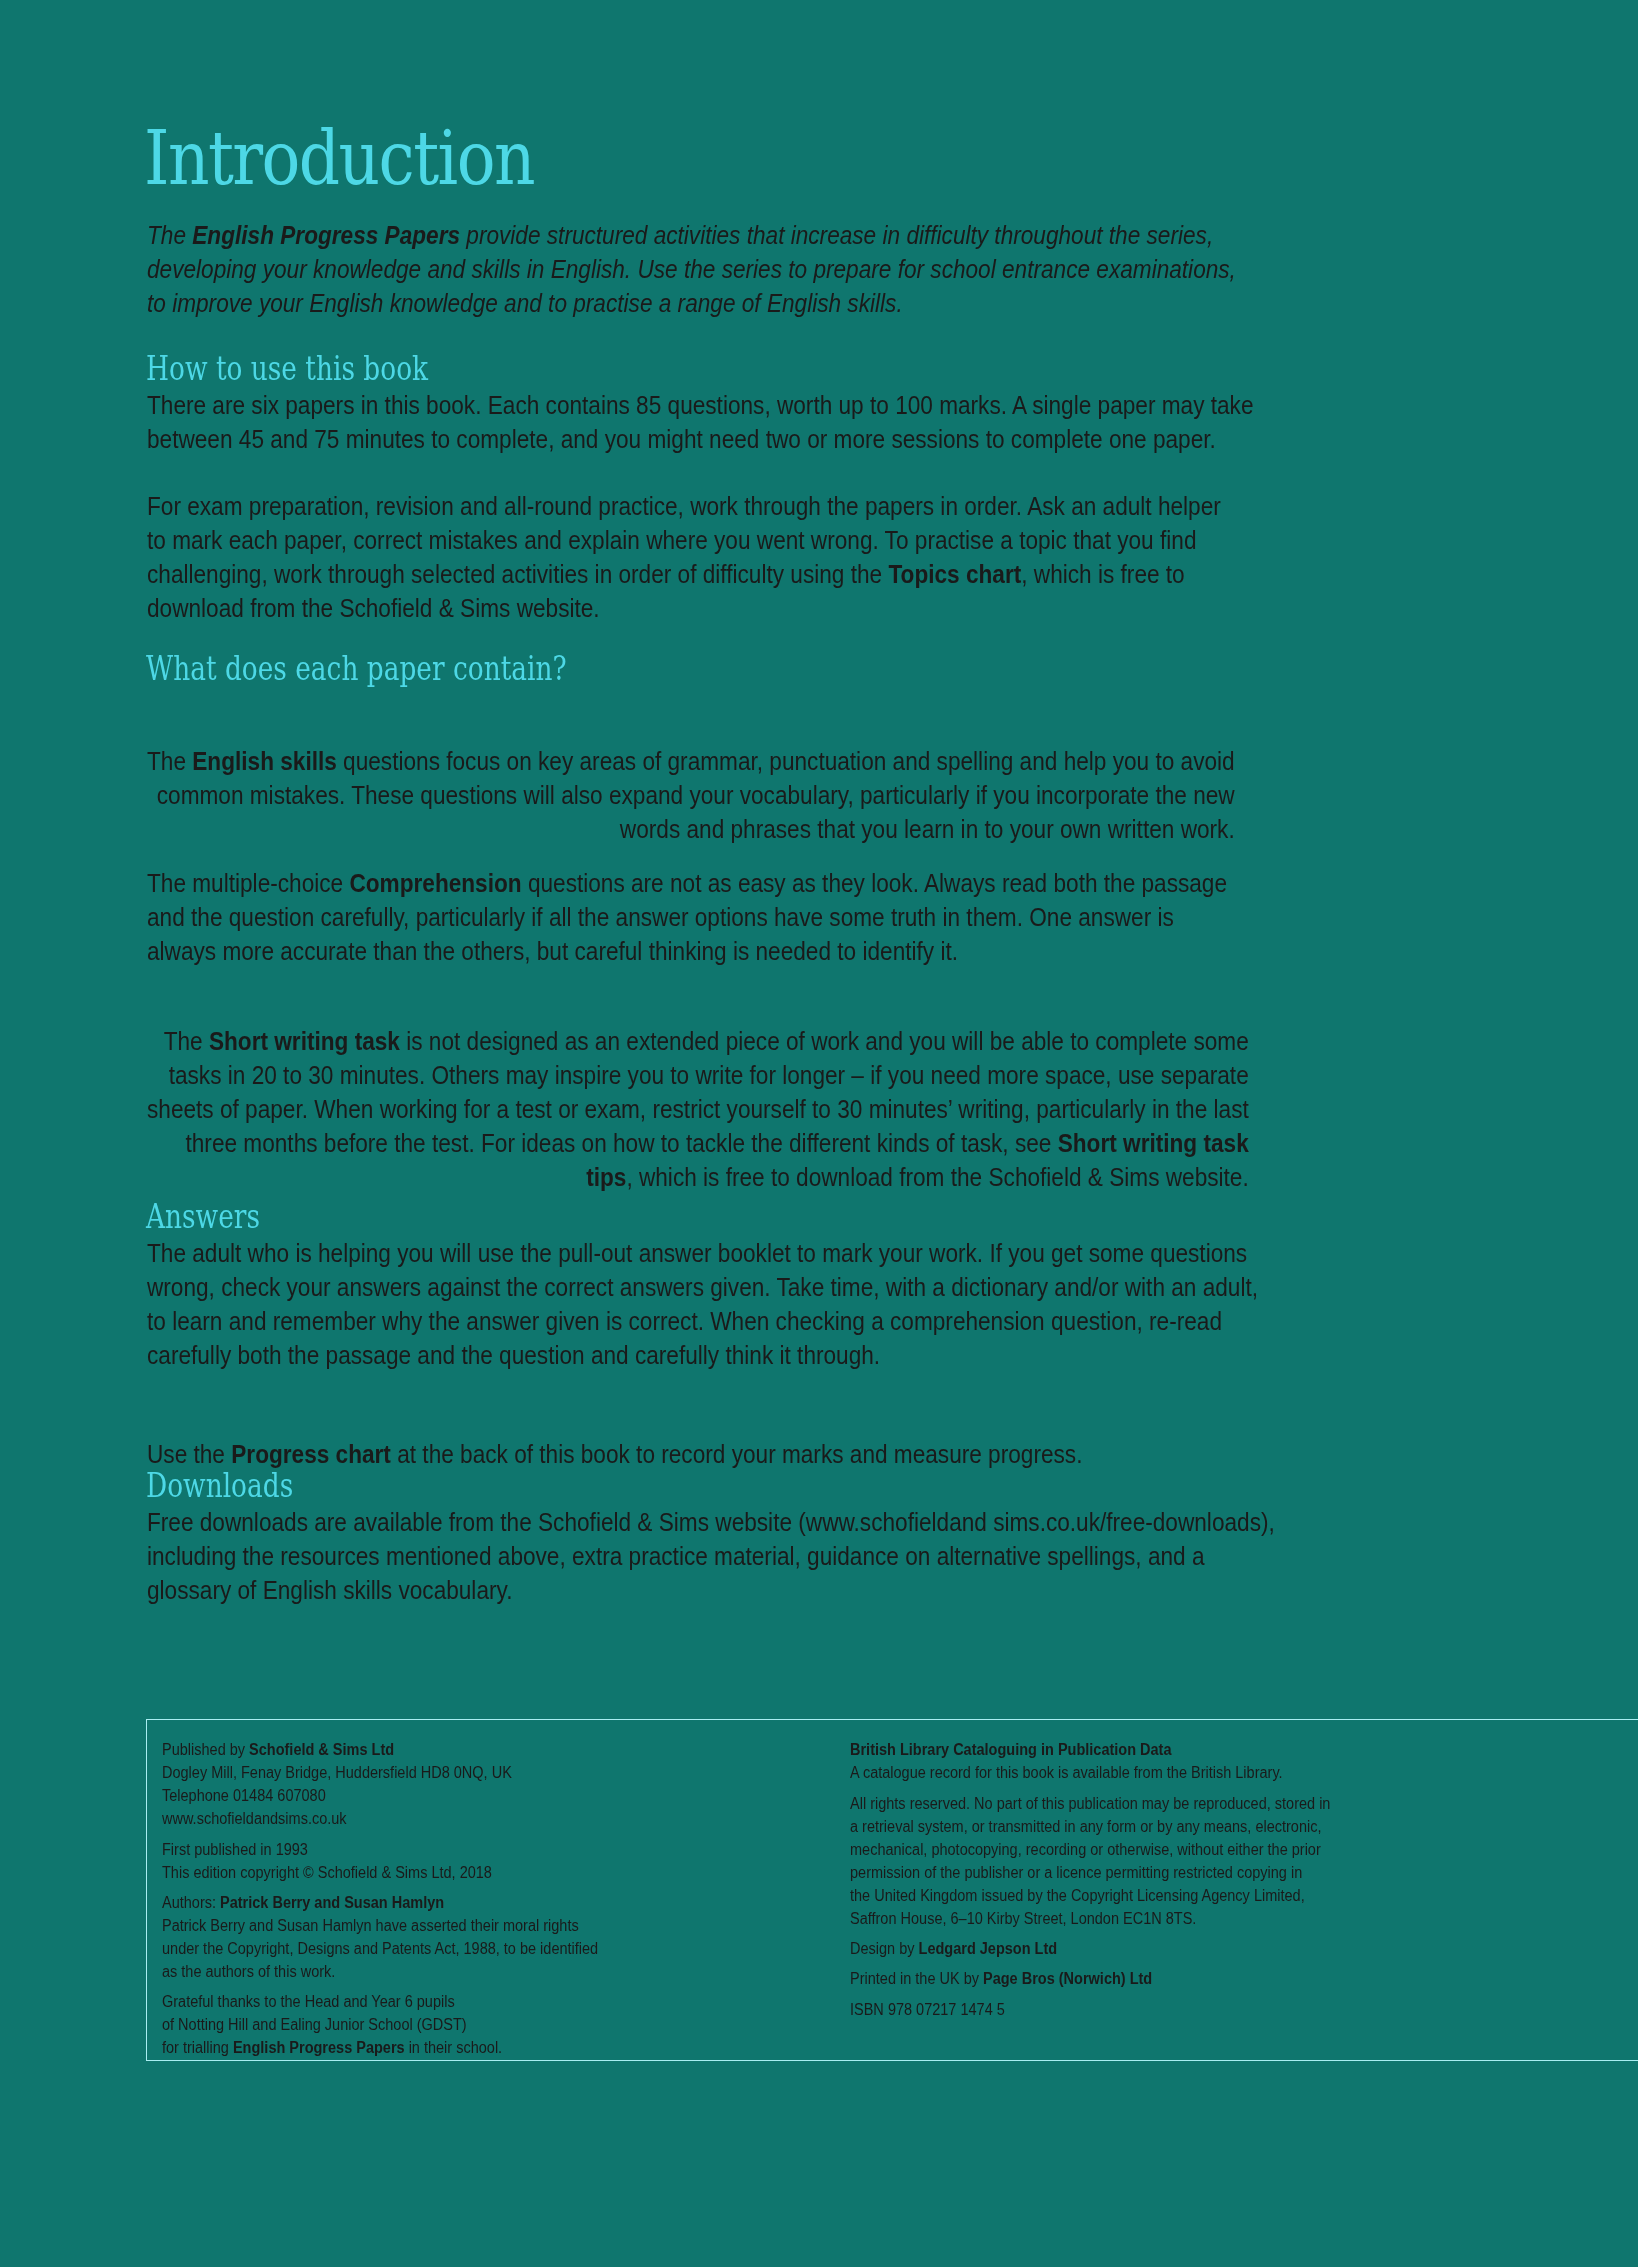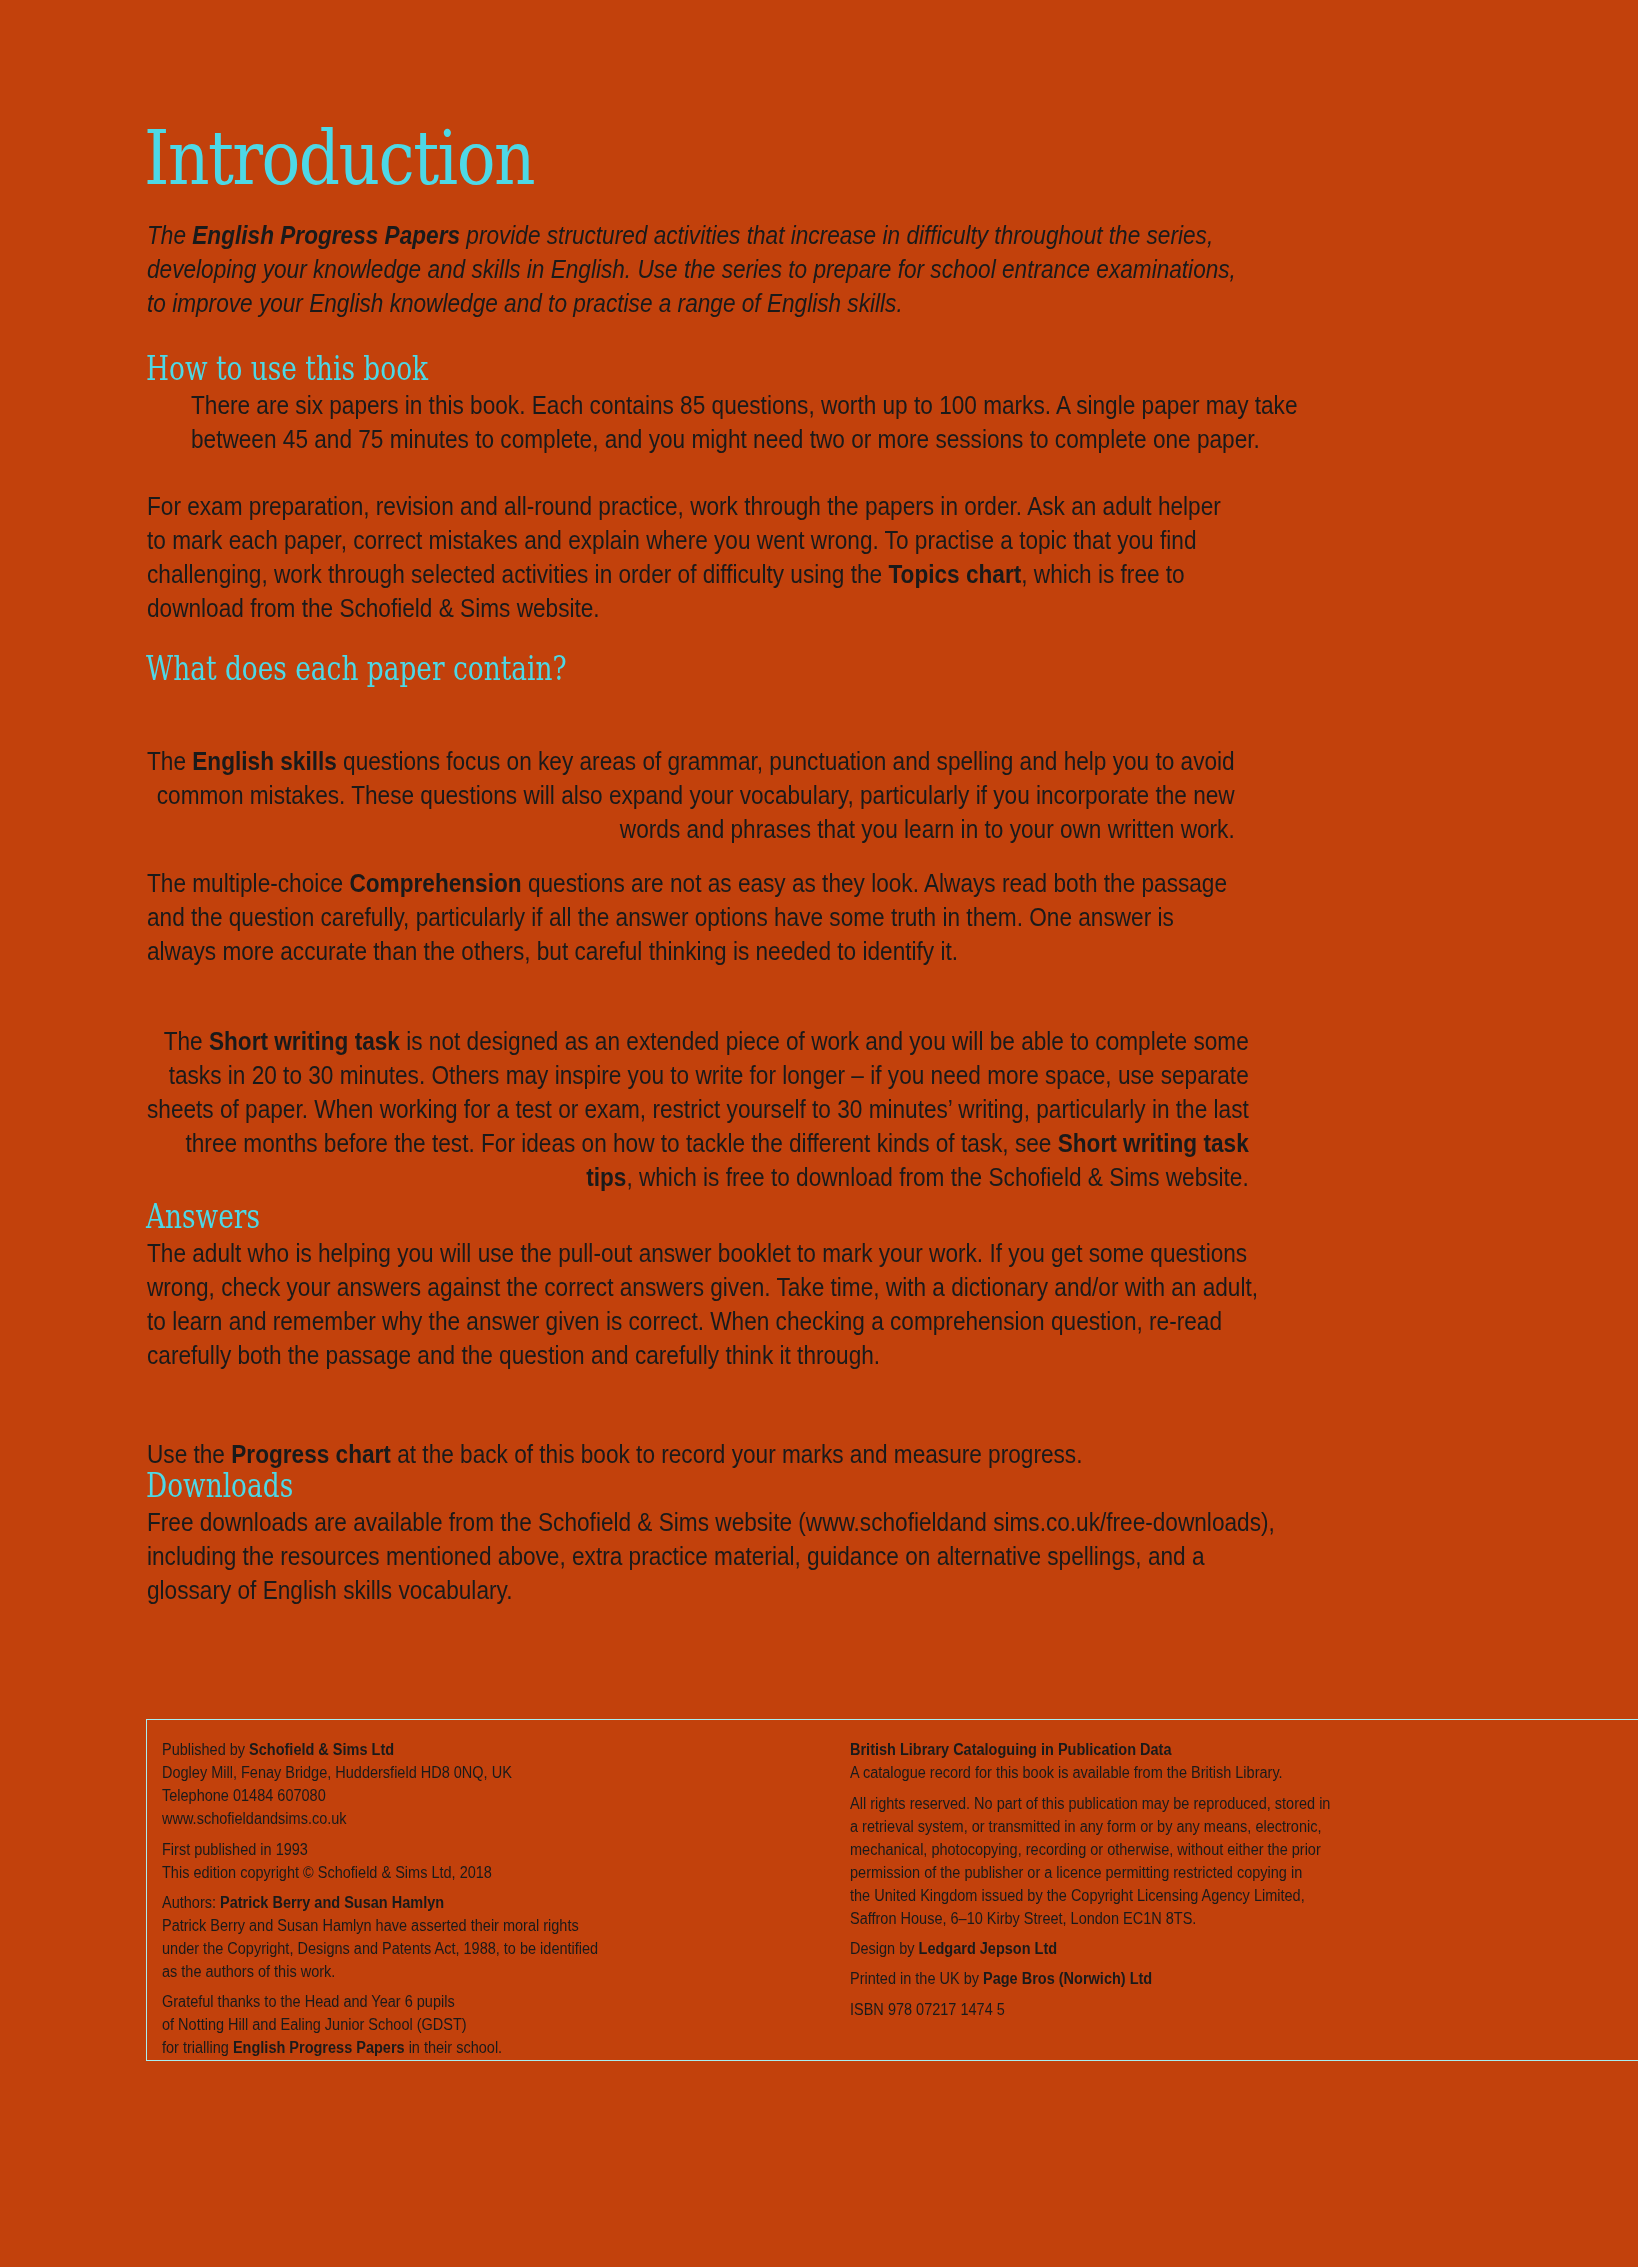--- a/index.html
+++ b/index.html
@@ -1,17 +1,17 @@
 <!DOCTYPE html>
 <html style="font-size:14.7px"><head>
 <meta charset="utf-8">
 <style>
   html, body { margin: 0; padding: 0; background: #ffffff; }
   body { width: 1638px; height: 2267px; position: relative; overflow: hidden; }
-  .page { position: absolute; left: 0; top: 0; width: 1638px; height: 2267px; background: #c2410c; }
+  .page { position: absolute; left: 0; top: 0; width: 1638px; height: 2267px; background: #0f766e; }
   .title {
     position: absolute; left: 144px; top: 112px;
     font-family: "DejaVu Serif", serif; font-weight: normal;
     font-size: 75px; line-height: 92px; color: #4dd8e6;
     letter-spacing: -1.8px; margin: 0;
     transform: scaleX(0.86); transform-origin: left top;
   }
   .h2 {
     position: absolute; left: 146px;
     font-family: "DejaVu Serif", serif; font-weight: normal;
@@ -41,21 +41,21 @@
 <div class="page">
   <h1 class="title">Introduction</h1>
 
   <div class="para" id="intro" style="top:218px;font-style:italic;">
       <span class="line" style="transform: scaleX(0.87);"><span>The </span><b>English Progress Papers</b><span> provide structured activities that increase in difficulty throughout the series,</span></span>
       <span class="line" style="transform: scaleX(0.87);"><span>developing your knowledge and skills in English. Use the series to prepare for school entrance examinations,</span></span>
       <span class="line" style="transform: scaleX(0.87);"><span>to improve your English knowledge and to practise a range of English skills.</span></span>
     </div>
 
   <h2 class="h2" style="top:349px;">How to use this book</h2>
-  <div class="para" style="top:388px;margin-left:44px;">
+  <div class="para" style="top:388px;">
       <span class="line" style="transform: scaleX(0.87);"><span>There are six papers in this book. Each contains 85 questions, worth up to 100 marks. A single paper may take</span></span>
       <span class="line" style="transform: scaleX(0.87);"><span>between 45 and 75 minutes to complete, and you might need two or more sessions to complete one paper.</span></span>
     </div>
   <div class="para" style="top:489px;">
       <span class="line" style="transform: scaleX(0.87);"><span>For exam preparation, revision and all-round practice, work through the papers in order. Ask an adult helper</span></span>
       <span class="line" style="transform: scaleX(0.87);"><span>to mark each paper, correct mistakes and explain where you went wrong. To practise a topic that you find</span></span>
       <span class="line" style="transform: scaleX(0.87);"><span>challenging, work through selected activities in order of difficulty using the </span><b>Topics chart</b><span>, which is free to</span></span>
       <span class="line" style="transform: scaleX(0.87);"><span>download from the Schofield &amp; Sims website.</span></span>
     </div>
 

